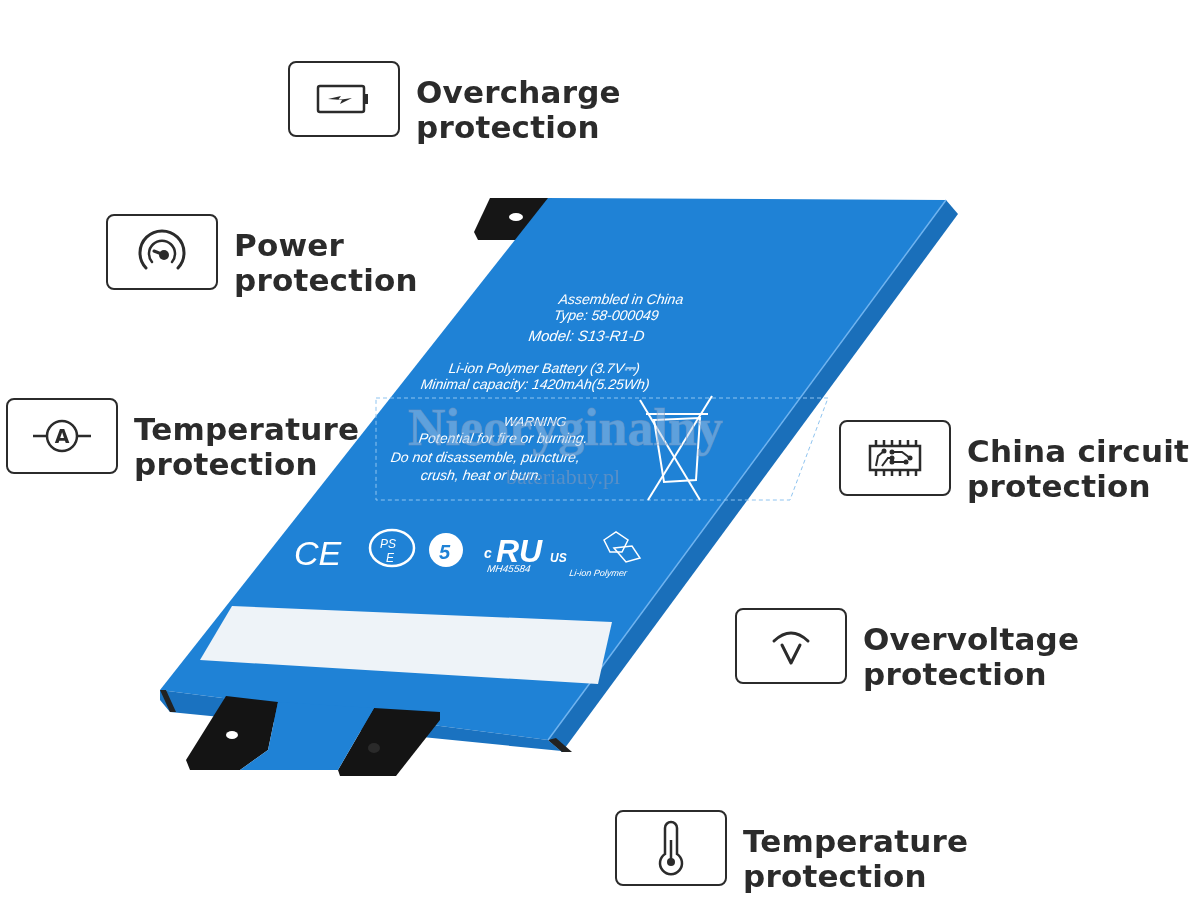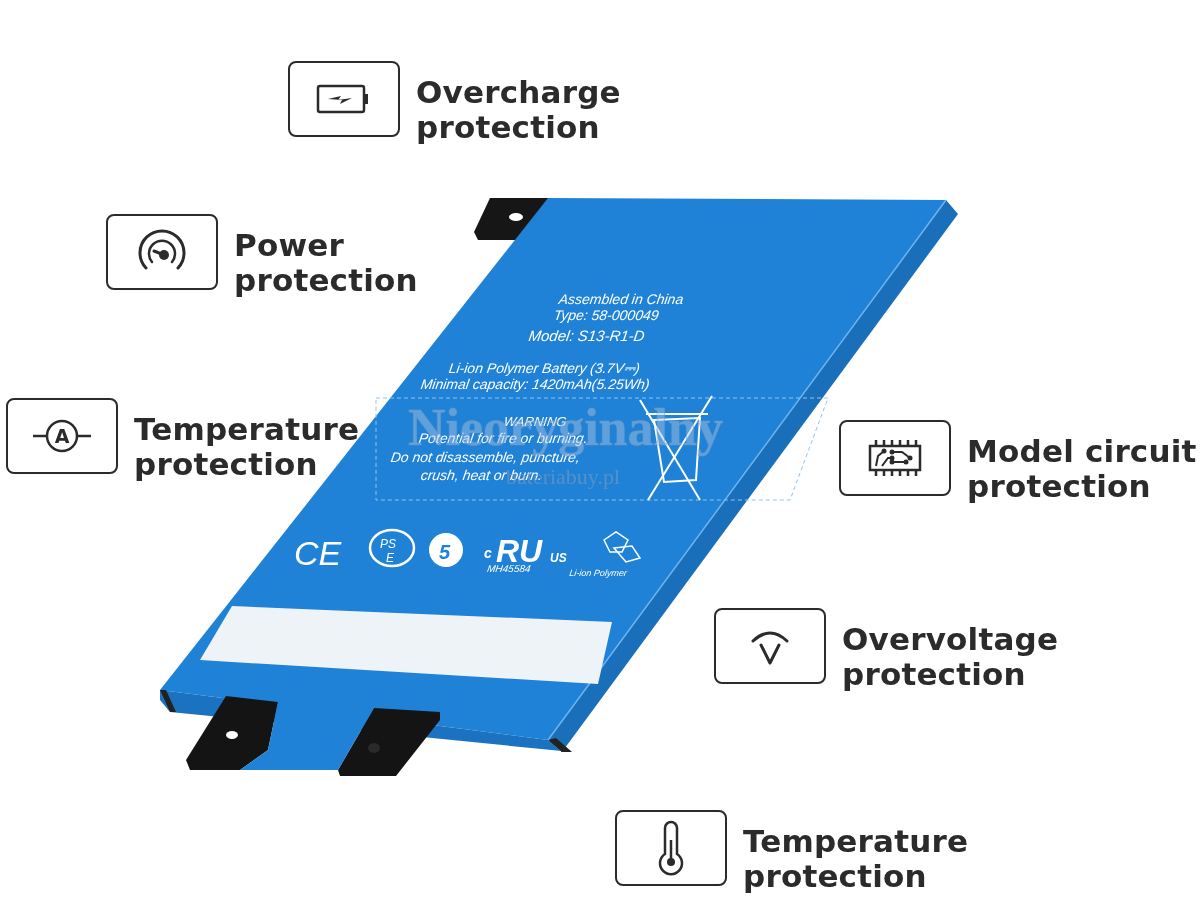--- a/index.html
+++ b/index.html
@@ -213,26 +213,26 @@
         <circle cx="24" cy="15" r="2.5"></circle>
           <circle cx="32" cy="22" r="2.5"></circle>
         <circle cx="32" cy="16" r="2.5"></circle>
           <circle cx="50" cy="22" r="2.5"></circle>
         <circle cx="32" cy="26" r="2.5"></circle>
           <circle cx="46" cy="26" r="2.5"></circle>
       </g>
     </svg>
   </div>
   <div class="feature-label">
-    <span>Model circuit</span>
-    <span>protection</span>
-  </div>
-</div>
-
-<div class="feature" style="left:714px; top:599px;">
+    <span>China circuit</span>
+    <span>protection</span>
+  </div>
+</div>
+
+<div class="feature" style="left:735px; top:599px;">
   <div class="icon-box">
     <svg width="50" height="50" viewBox="0 0 50 50">
       <path d="M8,20 Q25,4 42,20" fill="none" stroke="#2b2b2b" stroke-width="3" stroke-linecap="round"></path>
       <polyline points="16,24 25,42 34,24" fill="none" stroke="#2b2b2b" stroke-width="3" stroke-linecap="round" stroke-linejoin="round"></polyline>
     </svg>
   </div>
   <div class="feature-label">
     <span>Overvoltage</span>
     <span>protection</span>
   </div>

